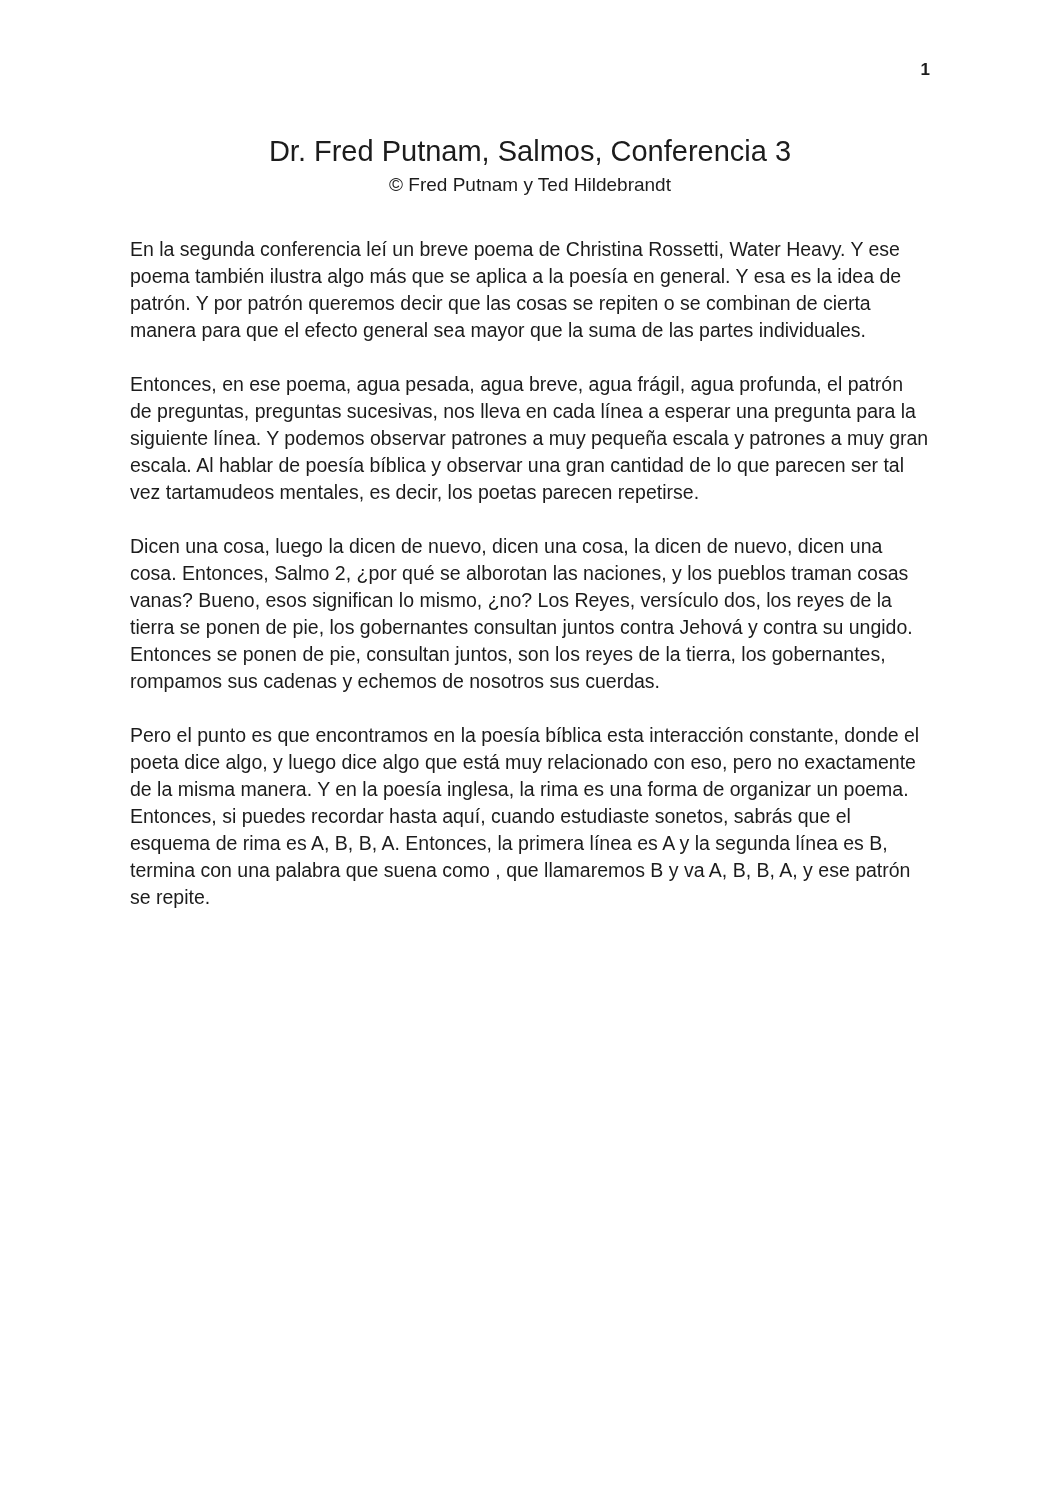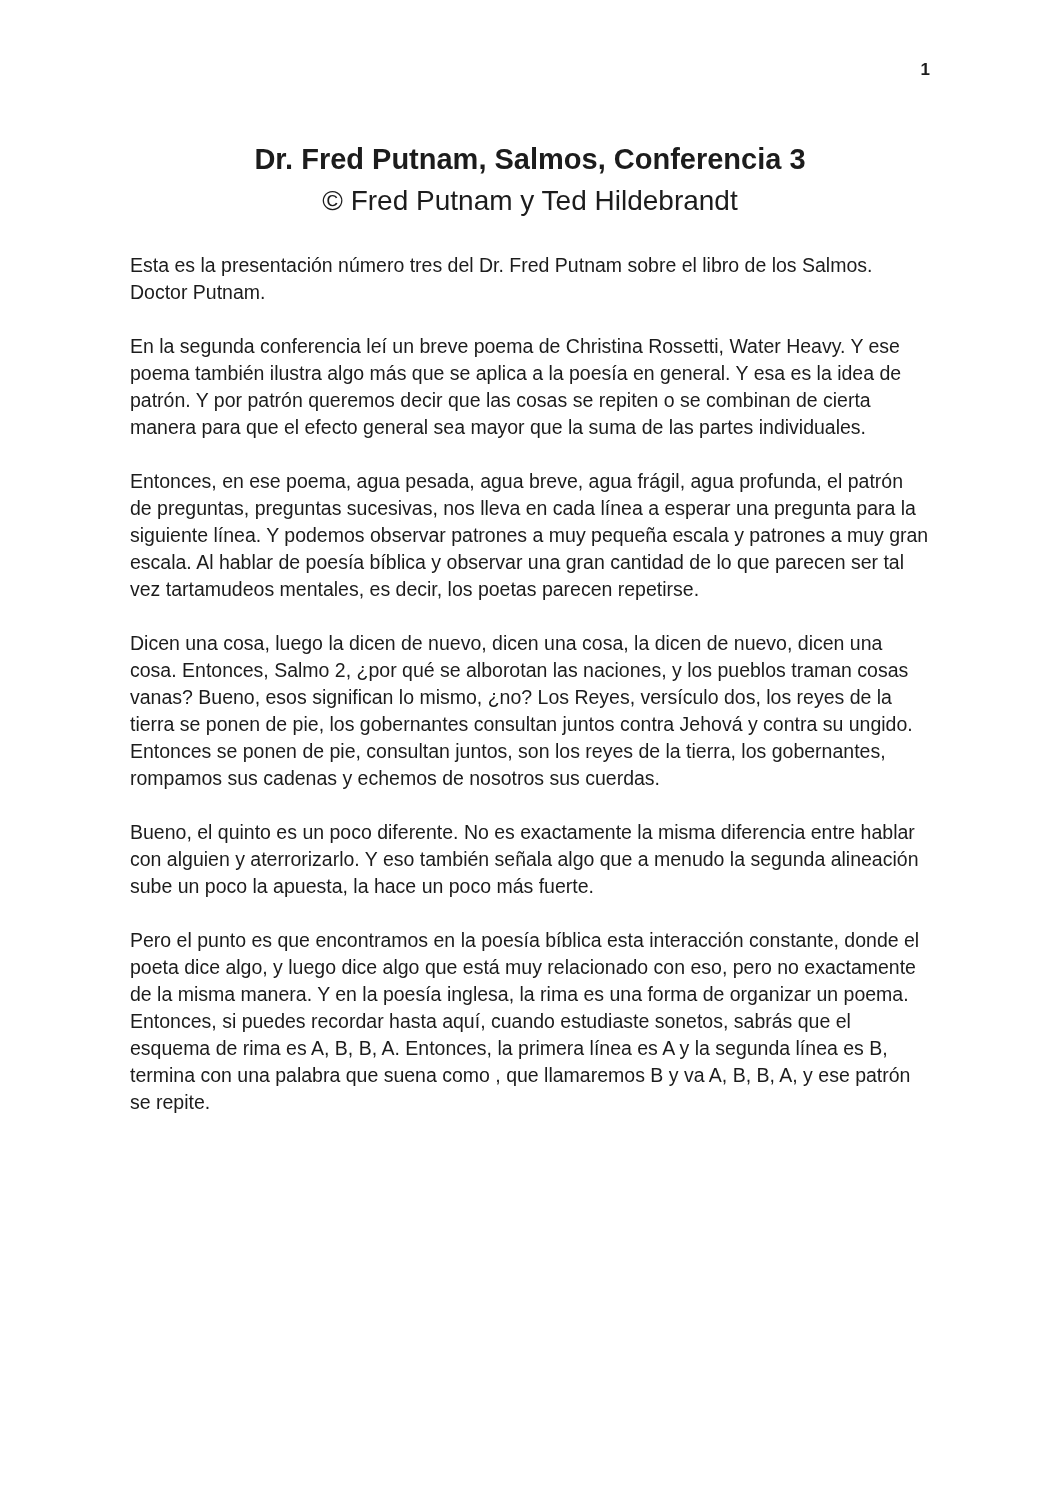--- a/index.html
+++ b/index.html
@@ -24,31 +24,31 @@
     font-weight: bold;
     color: #1c1c1c;
   }
   .content {
     position: absolute;
     top: 130px;
     left: 130px;
     width: 800px;
   }
   .title {
-    margin: 12px;
+    margin: 4px;
     text-align: center;
     font-size: 29px;
-    font-weight: bold;
+    font-weight: normal;
     line-height: 34px;
     color: #1c1c1c;
   }
   .subtitle {
     margin: 4px 0 0 0;
     text-align: center;
-    font-size: 28px;
+    font-size: 19px;
     font-weight: normal;
     line-height: 26px;
     color: #1c1c1c;
   }
   .paragraphs {
     margin-top: 38px;
   }
   .paragraphs p {
     margin: 0 0 27px 0;
     font-size: 19.5px;
@@ -62,21 +62,19 @@
 
 <div class="page">
   <div class="page-number">1</div>
 
   <div class="content">
     <h1 class="title">Dr. Fred Putnam, Salmos, Conferencia 3</h1>
 
     <div class="subtitle">© Fred Putnam y Ted Hildebrandt</div>
 
     <div class="paragraphs">
-        <p>Esta es la presentación número tres del Dr. Fred Putnam sobre el libro de los Salmos. Doctor Putnam.</p>
         <p>En la segunda conferencia leí un breve poema de Christina Rossetti, Water Heavy. Y ese poema también ilustra algo más que se aplica a la poesía en general. Y esa es la idea de patrón. Y por patrón queremos decir que las cosas se repiten o se combinan de cierta manera para que el efecto general sea mayor que la suma de las partes individuales.</p>
         <p>Entonces, en ese poema, agua pesada, agua breve, agua frágil, agua profunda, el patrón de preguntas, preguntas sucesivas, nos lleva en cada línea a esperar una pregunta para la siguiente línea. Y podemos observar patrones a muy pequeña escala y patrones a muy gran escala. Al hablar de poesía bíblica y observar una gran cantidad de lo que parecen ser tal vez tartamudeos mentales, es decir, los poetas parecen repetirse.</p>
         <p>Dicen una cosa, luego la dicen de nuevo, dicen una cosa, la dicen de nuevo, dicen una cosa. Entonces, Salmo 2, ¿por qué se alborotan las naciones, y los pueblos traman cosas vanas? Bueno, esos significan lo mismo, ¿no? Los Reyes, versículo dos, los reyes de la tierra se ponen de pie, los gobernantes consultan juntos contra Jehová y contra su ungido. Entonces se ponen de pie, consultan juntos, son los reyes de la tierra, los gobernantes, rompamos sus cadenas y echemos de nosotros sus cuerdas.</p>
-        <p>Bueno, el quinto es un poco diferente. No es exactamente la misma diferencia entre hablar con alguien y aterrorizarlo. Y eso también señala algo que a menudo la segunda alineación sube un poco la apuesta, la hace un poco más fuerte.</p>
         <p>Pero el punto es que encontramos en la poesía bíblica esta interacción constante, donde el poeta dice algo, y luego dice algo que está muy relacionado con eso, pero no exactamente de la misma manera. Y en la poesía inglesa, la rima es una forma de organizar un poema. Entonces, si puedes recordar hasta aquí, cuando estudiaste sonetos, sabrás que el esquema de rima es A, B, B, A. Entonces, la primera línea es A y la segunda línea es B, termina con una palabra que suena como , que llamaremos B y va A, B, B, A, y ese patrón se repite.</p>
       </div>
   </div>
 </div>
 
 </body></html>

